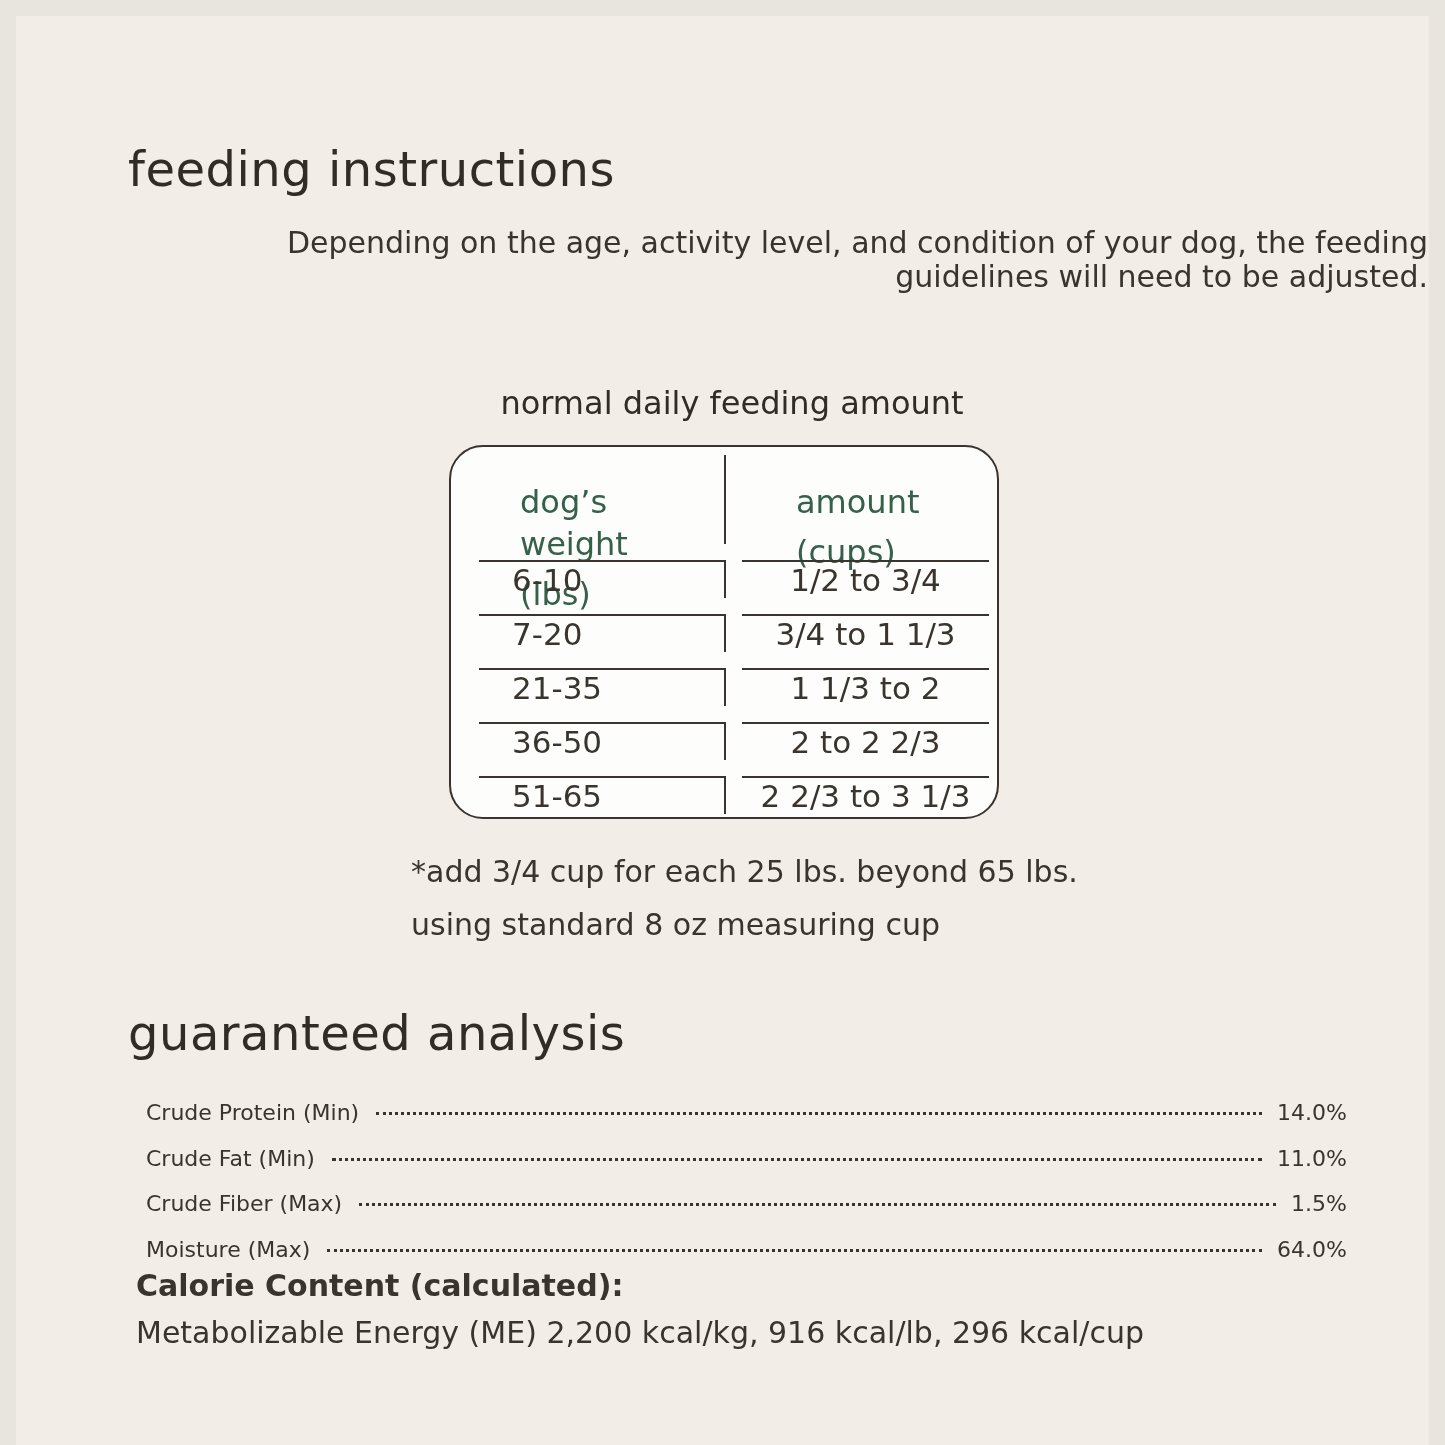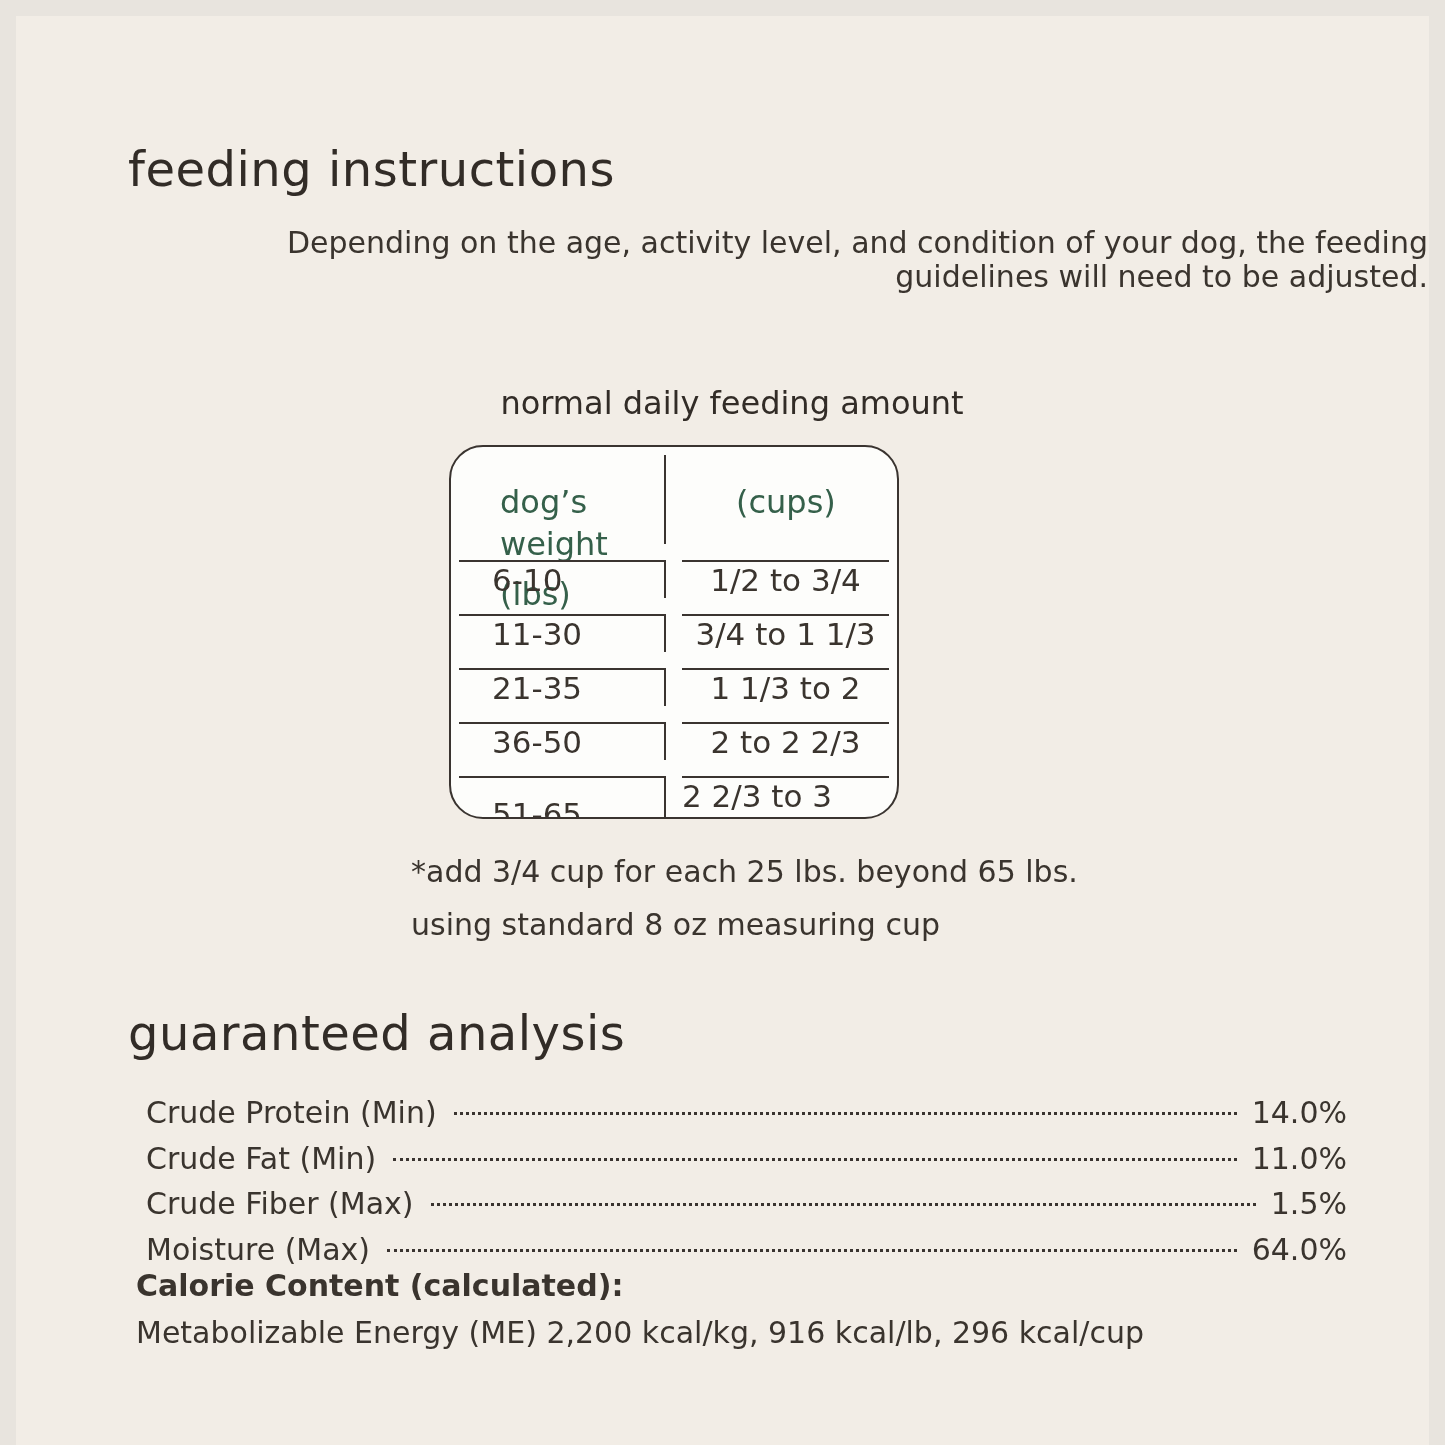--- a/index.html
+++ b/index.html
@@ -24,34 +24,35 @@
   #analysis-title{left:104px;top:982px;}
   .intro{
     position:absolute;left:104px;top:202px;max-width:1300px;
     font-size:30px;line-height:34px;color:var(--ink);text-align:right;
   }
   .caption{
     position:absolute;left:425px;top:360px;width:566px;text-align:center;
     font-size:32px;color:var(--heading);white-space:nowrap;
   }
   .feed-table{
-    position:absolute;left:425px;top:421px;width:450px;height:374px;
+    position:absolute;left:425px;top:421px;width:550px;height:374px;
     background:var(--table-bg);border:2px solid var(--line);border-radius:34px;
     display:grid;grid-template-columns:1fr 1fr;grid-template-rows:105px repeat(5,1fr);
     overflow:hidden;
+    padding-left:20px;
   }
   .th{color:var(--green);font-size:32px;line-height:42px;padding-top:18px;}
   .th.c2{padding-left:46px;}
   .c1{border-right:2px solid var(--line);padding-left:33px;}
   .cell{display:flex;align-items:center;font-size:31px;}
   .cell.c2{justify-content:center;padding-left:0;}
   .rowline{border-top:2px solid var(--line);}
   .footnote{position:absolute;left:379px;top:817px;font-size:30px;line-height:45px;}
   .ga-list{position:absolute;left:106px;top:1054px;width:1233px;}
-  .ga-row{display:flex;height:37.5px;font-size:30px;}
+  .ga-row{display:flex;height:37.5px;font-size:22px;}
   .ga-label{line-height:37.5px;white-space:nowrap;}
   .ga-value{line-height:37.5px;white-space:nowrap;}
   .ga-leader{flex:1;height:29px;border-bottom:3.5px dotted var(--line);margin:0 7px 0 9px;min-width:40px;}
   .calorie{position:absolute;left:104px;top:1234px;font-size:30px;line-height:39px;}
   .calorie .bold{font-weight:700;}
 </style>
 </head>
 <body>
 
 <div class="canvas">
@@ -61,27 +62,28 @@
   <p class="intro">Depending on the age, activity level, and condition of your dog, the feeding guidelines will need to be adjusted.</p>
 
   <div class="caption">normal daily feeding amount</div>
 
   <div class="feed-table">
     <div class="th c1">
       <div>dog’s weight</div>
       <div>(lbs)</div>
     </div>
     <div class="th c2">
+      <div>amount</div>
       <div>(cups)</div>
     </div>
 
     <div class="cell c1 rowline">6-10</div>
     <div class="cell c2 rowline">1/2 to 3/4</div>
 
-    <div class="cell c1 rowline">11-30</div>
+    <div class="cell c1 rowline">7-20</div>
     <div class="cell c2 rowline">3/4 to 1 1/3</div>
 
     <div class="cell c1 rowline">21-35</div>
     <div class="cell c2 rowline">1 1/3 to 2</div>
 
     <div class="cell c1 rowline">36-50</div>
     <div class="cell c2 rowline">2 to 2 2/3</div>
 
     <div class="cell c1 rowline">51-65</div>
     <div class="cell c2 rowline">2 2/3 to 3 1/3</div>

